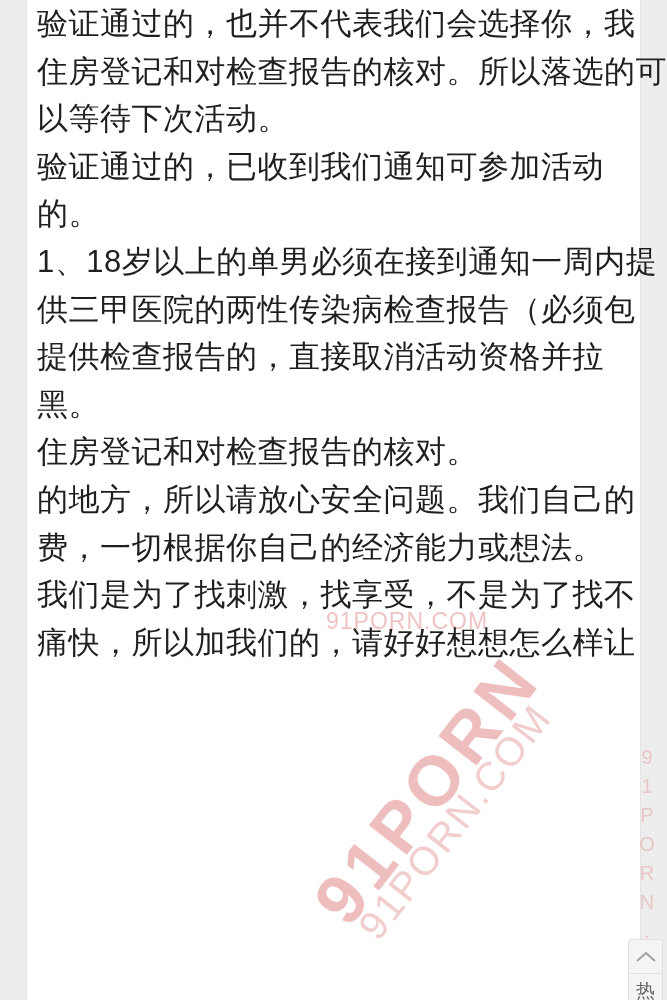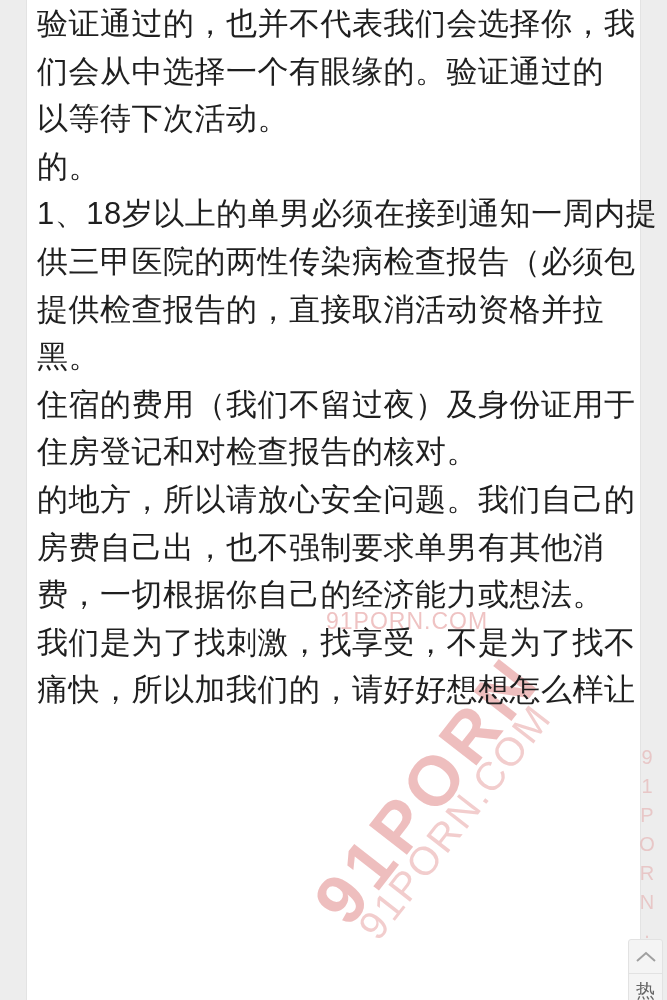--- a/index.html
+++ b/index.html
@@ -68,31 +68,30 @@
 <div class="page">
 
   <div class="wm wm-diag-large">91PORN</div>
 
   <div class="wm wm-diag-small">91PORN.COM</div>
 
   <div class="wm wm-horizontal">91PORN.COM</div>
 
   <div class="content">
       <div class="text-line">验证通过的，也并不代表我们会选择你，我</div>
-      <div class="text-line">们会从中选择一个有眼缘的。验证通过的</div>
+      <div class="text-line">住房登记和对检查报告的核对。所以落选的可</div>
       <div class="text-line">以等待下次活动。</div>
+      <div class="text-line">验证通过的，已收到我们通知可参加活动</div>
       <div class="text-line">的。</div>
       <div class="text-line">1、18岁以上的单男必须在接到通知一周内提</div>
       <div class="text-line">供三甲医院的两性传染病检查报告（必须包</div>
       <div class="text-line">提供检查报告的，直接取消活动资格并拉</div>
       <div class="text-line">黑。</div>
-      <div class="text-line">住宿的费用（我们不留过夜）及身份证用于</div>
       <div class="text-line">住房登记和对检查报告的核对。</div>
       <div class="text-line">的地方，所以请放心安全问题。我们自己的</div>
-      <div class="text-line">房费自己出，也不强制要求单男有其他消</div>
       <div class="text-line">费，一切根据你自己的经济能力或想法。</div>
       <div class="text-line">我们是为了找刺激，找享受，不是为了找不</div>
       <div class="text-line">痛快，所以加我们的，请好好想想怎么样让</div>
     </div>
 
 </div>
 
 <div class="wm wm-vertical">91PORN.C</div>
 
 <div class="float-toolbar">

